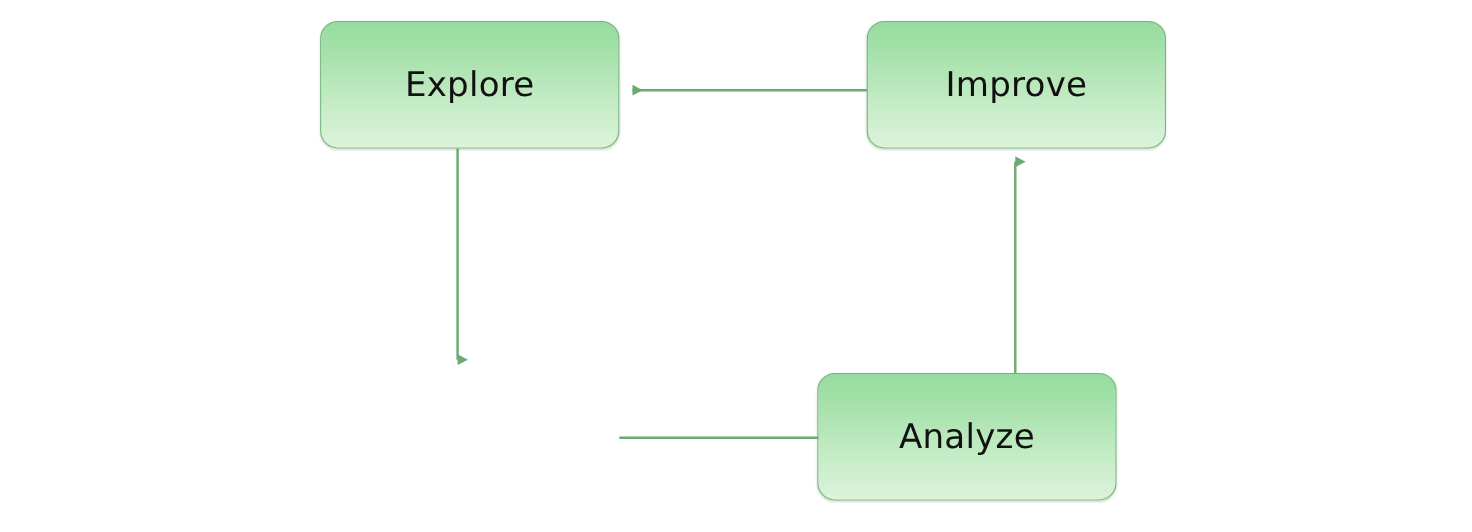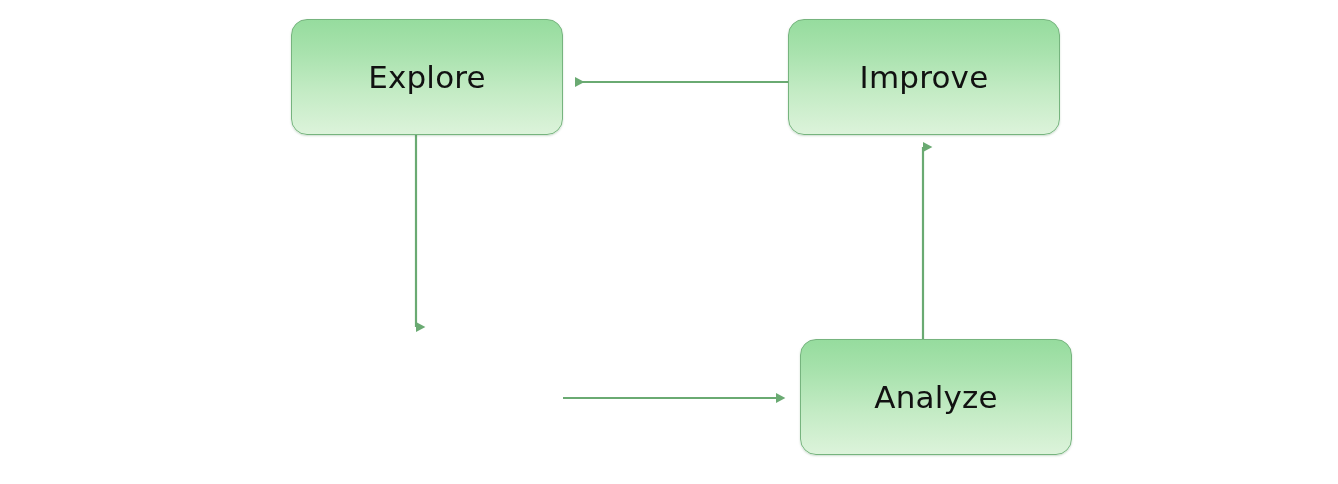--- a/index.html
+++ b/index.html
@@ -42,21 +42,21 @@
     font-size: 31px;
     font-weight: 400;
     color: #111111;
     letter-spacing: 0.2px;
     line-height: 1;
     white-space: nowrap;
   }
   #node-explore  { left: 291px; top: 19px;  width: 272px; height: 116px; }
   #node-improve  { left: 788px; top: 19px;  width: 272px; height: 116px; }
   #node-discover { left: 291px; top: 339px; width: 272px; height: 116px; }
-  #node-analyze  { left: 800px; top: 339px; width: 272px; height: 116px; }
+  #node-analyze  { left: 743px; top: 339px; width: 272px; height: 116px; }
 </style>
 </head>
 <body>
 
 <div id="diagram-canvas">
 
   <svg id="arrow-layer" viewBox="0 0 1338 484" width="1338" height="484" xmlns="http://www.w3.org/2000/svg">
     <defs>
       <marker id="ah-left" markerWidth="11" markerHeight="11" refX="10" refY="5.5" orient="auto" markerUnits="userSpaceOnUse">
         <path d="M10,0.6 L10,10.4 L0.6,5.5 Z" fill="#6aaa72"></path>

